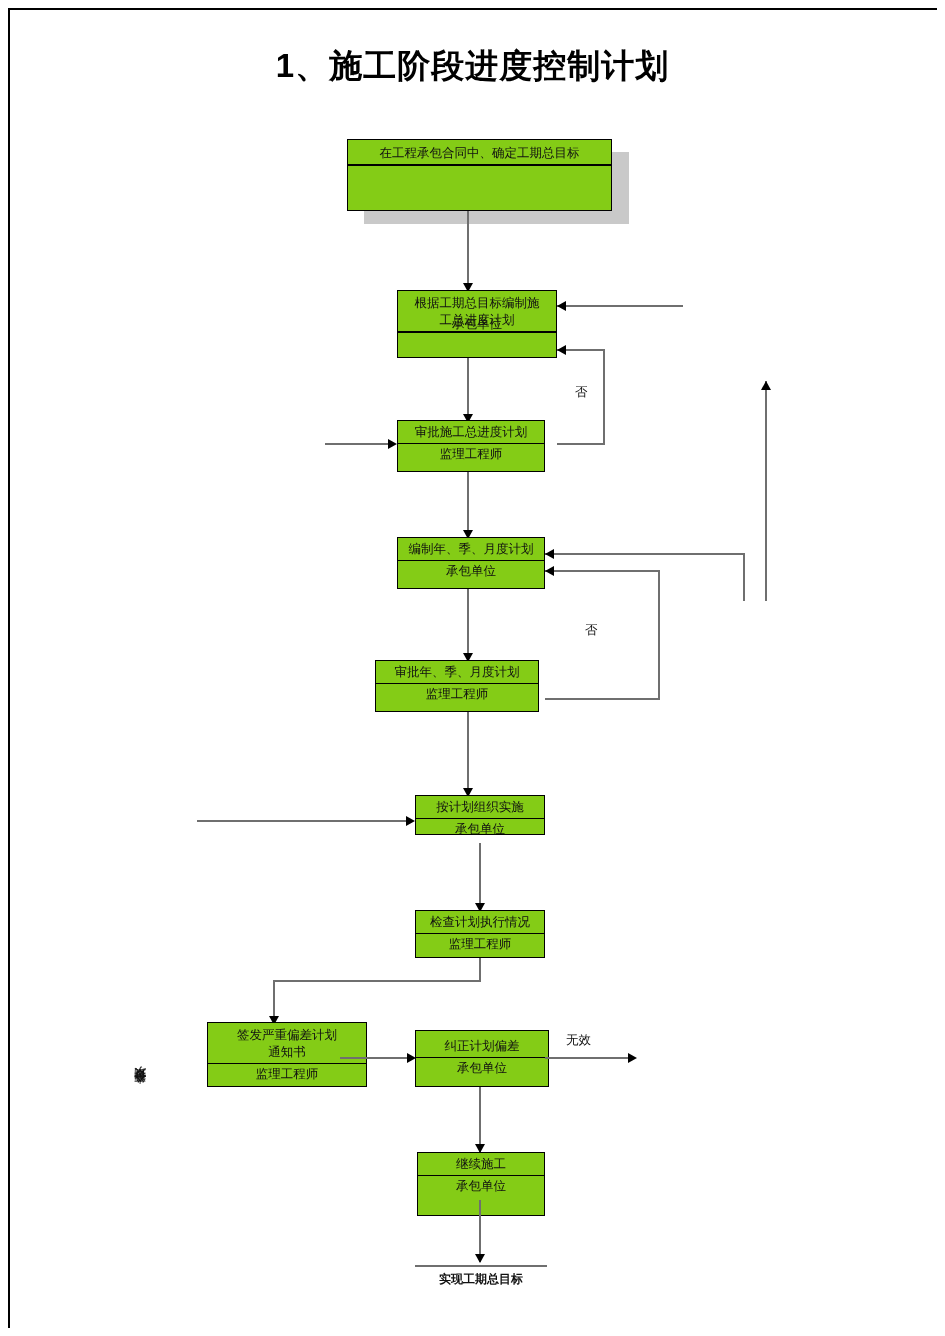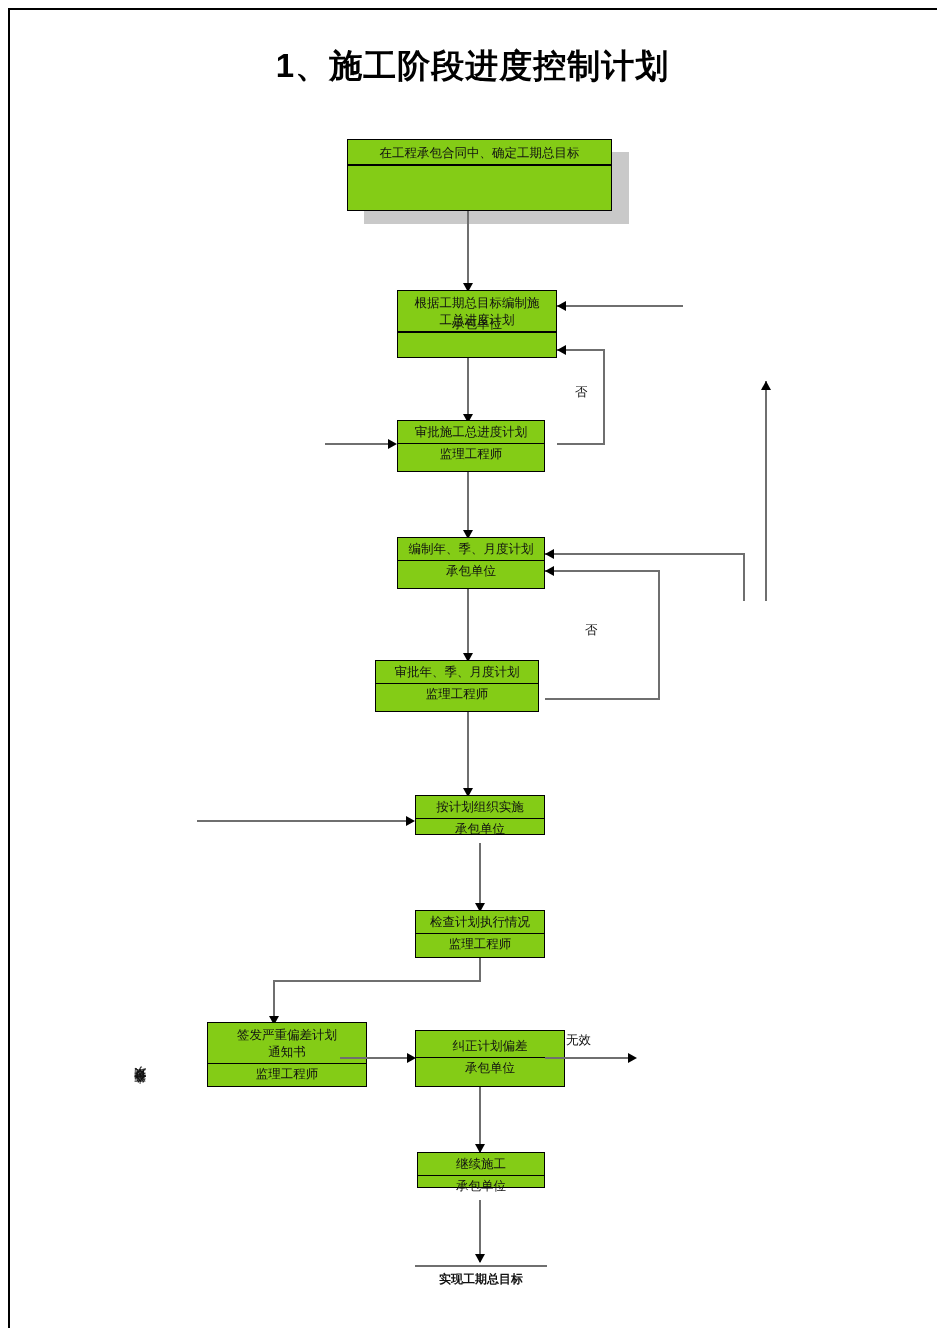--- a/index.html
+++ b/index.html
@@ -174,35 +174,35 @@
   <div class="box" style="left:207px;top:1022px;width:160px;height:65px;">
     <div class="top" style="padding-top:4px;">签发严重偏差计划</div>
     <div style="margin-top:-2px;">通知书</div>
     <div class="sep" style="margin-top:2px;"></div>
     <div class="bot">监理工程师</div>
   </div>
 
   <div class="ln hl" style="left:340px;top:1057px;width:72px;"></div>
   <div class="arw arw-r" style="left:407px;top:1053px;"></div>
 
-  <div class="box" style="left:415px;top:1030px;width:150px;height:57px;">
+  <div class="box" style="left:415px;top:1030px;width:134px;height:57px;">
     <div class="top" style="padding-top:7px;">纠正计划偏差</div>
     <div class="sep"></div>
     <div class="bot">承包单位</div>
   </div>
 
   <div class="ln hl" style="left:545px;top:1057px;width:87px;"></div>
   <div class="arw arw-r" style="left:628px;top:1053px;"></div>
   <div class="lbl" style="left:566px;top:1033px;">无效</div>
 
 
   <div class="ln vl" style="left:479px;top:1087px;height:65px;"></div>
   <div class="arw arw-d" style="left:475px;top:1144px;"></div>
 
-  <div class="box" style="left:417px;top:1152px;width:128px;height:36px;">
+  <div class="box" style="left:417px;top:1152px;width:128px;height:64px;">
     <div class="top" style="padding-top:3px;">继续施工</div>
     <div class="sep"></div>
     <div class="bot">承包单位</div>
   </div>
 
   <div class="ln vl" style="left:479px;top:1200px;height:62px;"></div>
   <div class="arw arw-d" style="left:475px;top:1254px;"></div>
   <div class="endline" style="left:415px;top:1265px;width:132px;"></div>
   <div class="lbl b" style="left:415px;top:1272px;width:132px;text-align:center;">实现工期总目标</div>
 

